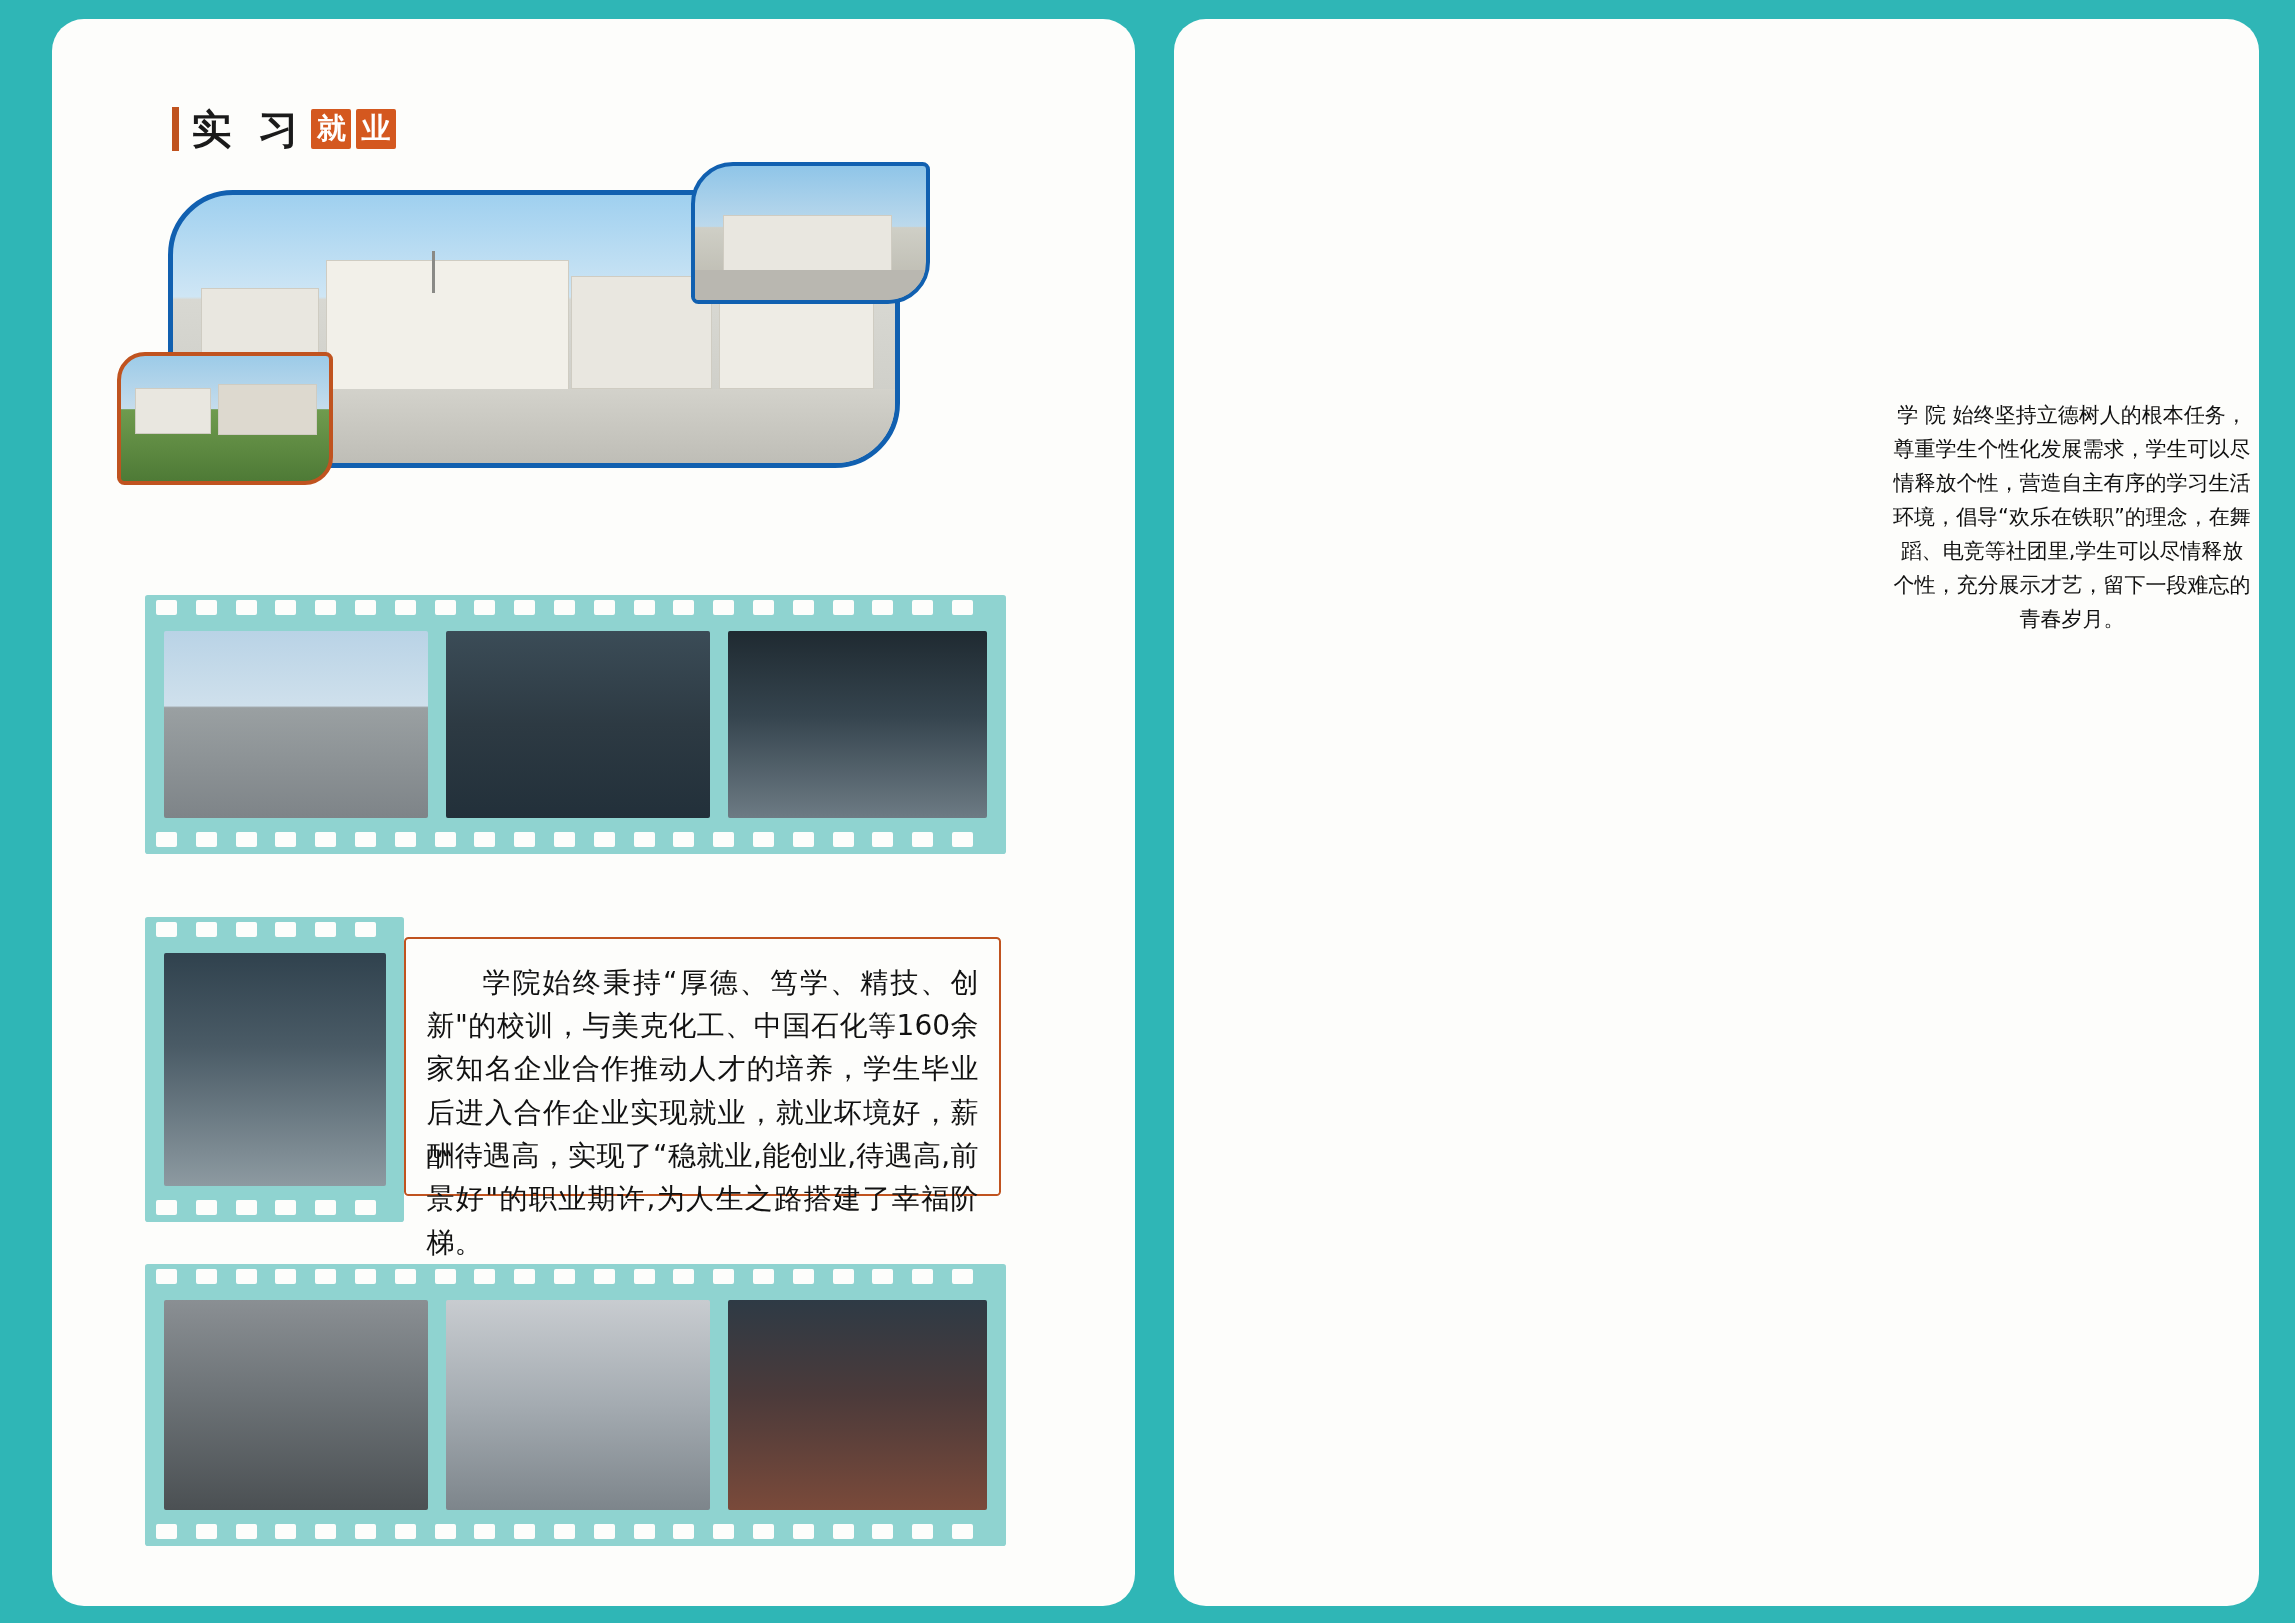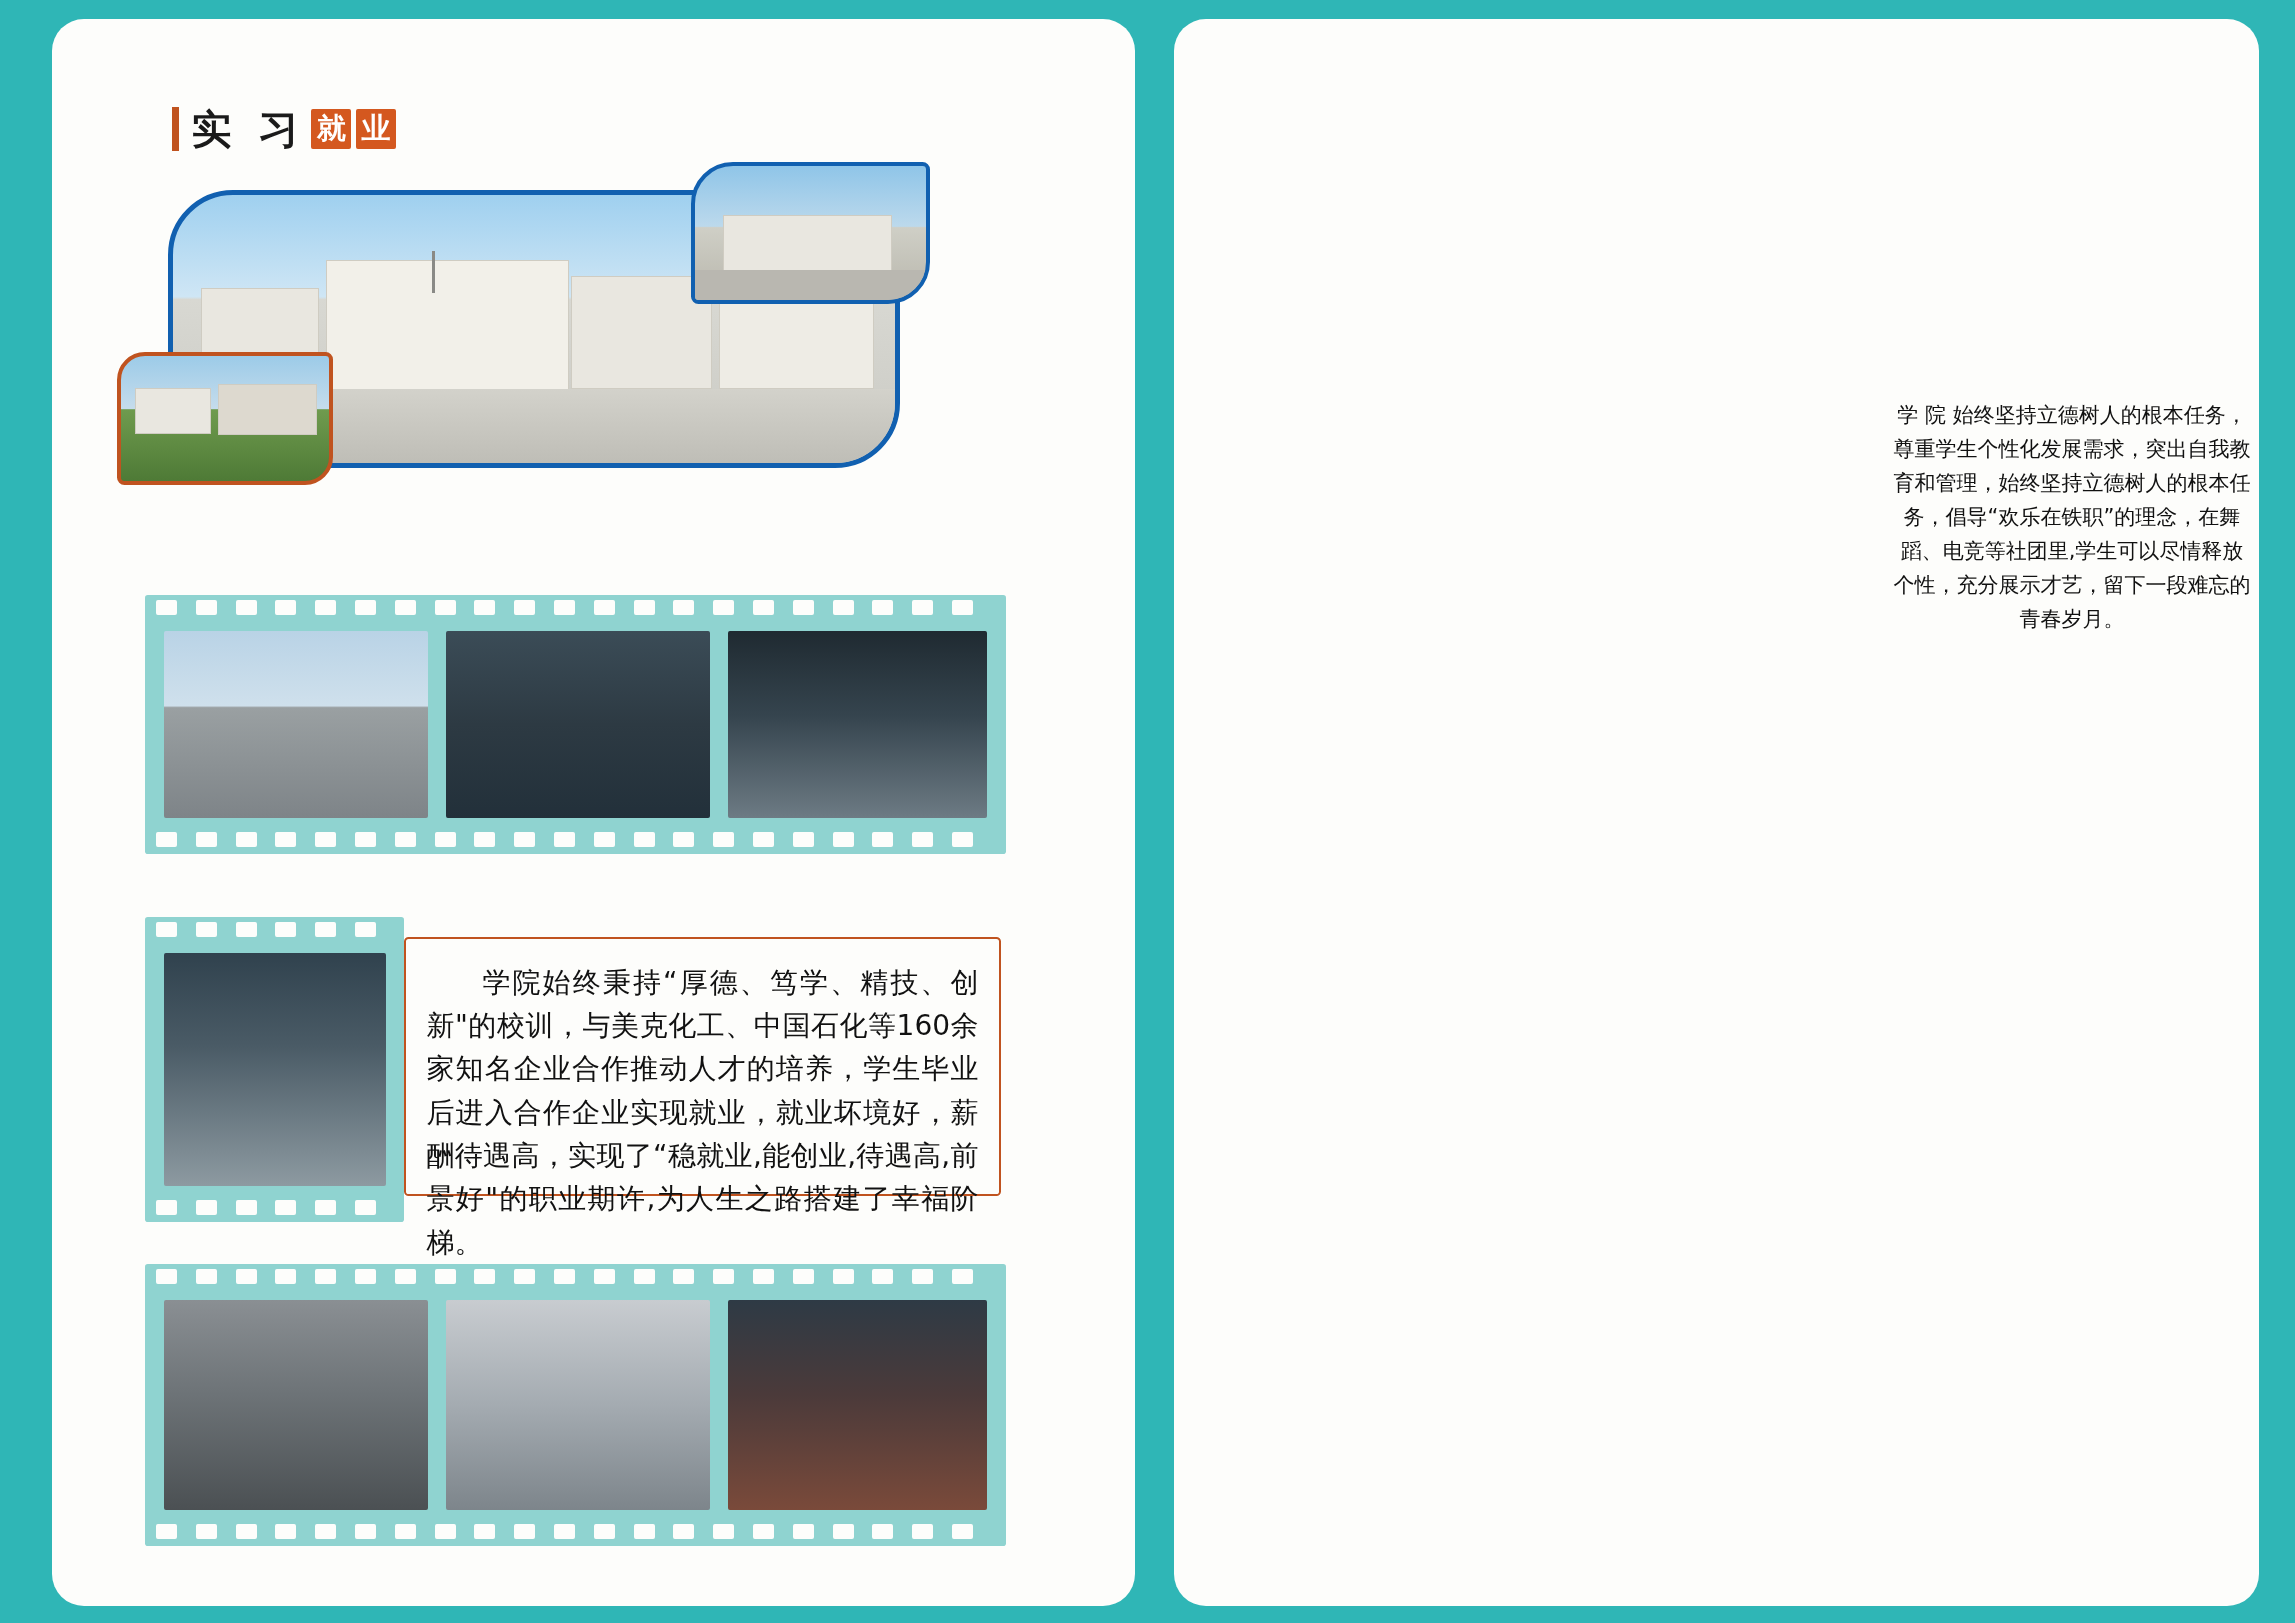--- a/index.html
+++ b/index.html
@@ -260,17 +260,17 @@
         <span style="left:807px"></span>
       </div>
       <div class="photo im-pipe" style="left:18.5px;top:36px;width:264px;height:210px;"></div>
       <div class="photo im-elec" style="left:301px;top:36px;width:264px;height:210px;"></div>
       <div class="photo im-kids" style="left:583px;top:36px;width:259px;height:210px;"></div>
     </div>
   </div>
 
   <div class="page page-right">
 
-    <div class="statement">学 院 始终坚持立德树人的根本任务，尊重学生个性化发展需求，突出自我教育和管理，始终坚持立德树人的根本任务，倡导“欢乐在铁职”的理念，在舞蹈、电竞等社团里,学生可以尽情释放个性，充分展示才艺，留下一段难忘的青春岁月。</div>
+    <div class="statement">学 院 始终坚持立德树人的根本任务，尊重学生个性化发展需求，学生可以尽情释放个性，营造自主有序的学习生活环境，倡导“欢乐在铁职”的理念，在舞蹈、电竞等社团里,学生可以尽情释放个性，充分展示才艺，留下一段难忘的青春岁月。</div>
 
   </div>
 </div>
 
 
 </body></html>

